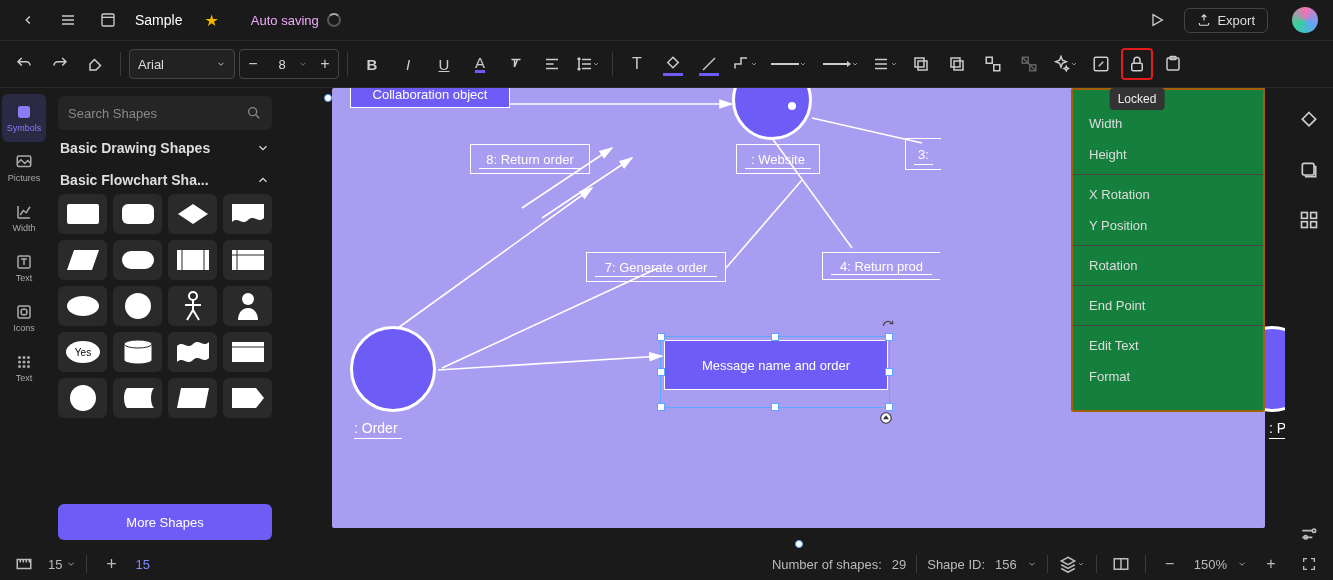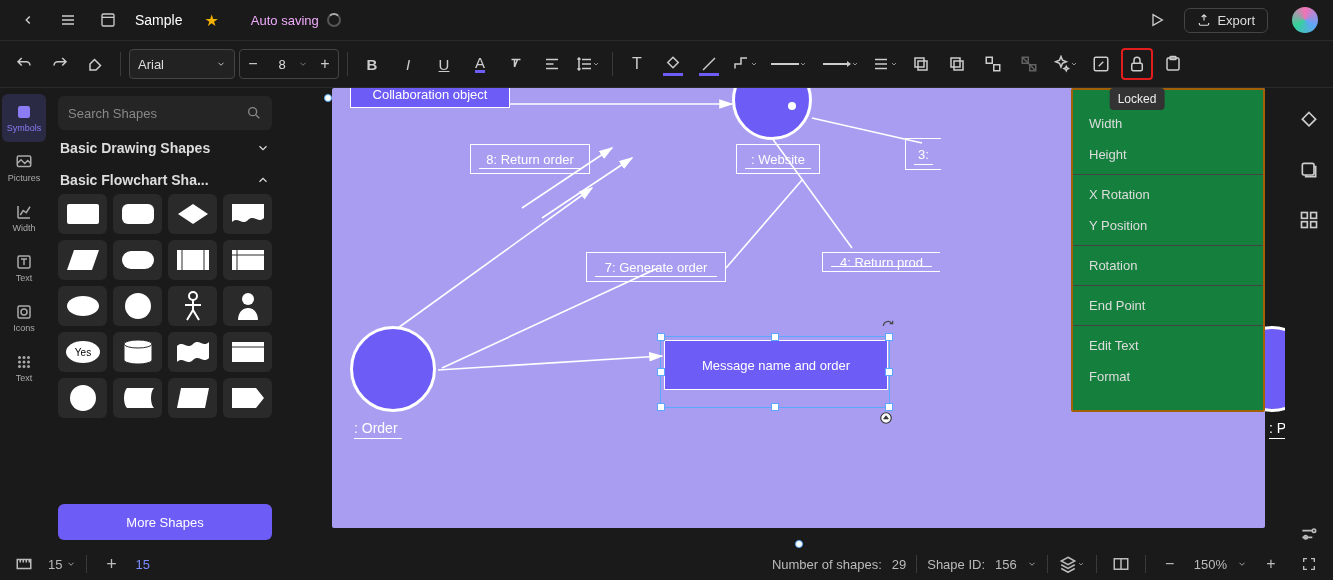--- a/index.html
+++ b/index.html
@@ -488,21 +488,21 @@
       <div class="shape-box label" style="left:404px; top:56px; width:84px; height:30px">
           <span>: Website</span>
         </div>
       <div class="shape-box label" style="left:573px; top:50px; width:36px; height:32px; border-right:none">
           <span>3:</span>
         </div>
 
       <div class="shape-box label" style="left:254px; top:164px; width:140px; height:30px">
           <span>7: Generate order</span>
         </div>
-      <div class="shape-box label" style="left:490px; top:164px; width:118px; height:20px; border-right:none">
+      <div class="shape-box label" style="left:490px; top:164px; width:118px; height:28px; border-right:none">
           <span>4: Return prod</span>
         </div>
 
       <div class="circle filled" style="position:absolute; left:18px; top:238px; width:86px; height:86px; border:3px solid #fff"></div>
       <div class="node-label" style="left:22px; top:332px">: Order</div>
 
       <div class="circle filled" style="position:absolute; right:-50px; top:238px; width:86px; height:86px; border:3px solid #fff"></div>
       <div class="node-label" style="right:-60px; top:332px">: Product</div>
 
       <div class="sel" style="left:328px; top:248px; width:230px; height:72px">

